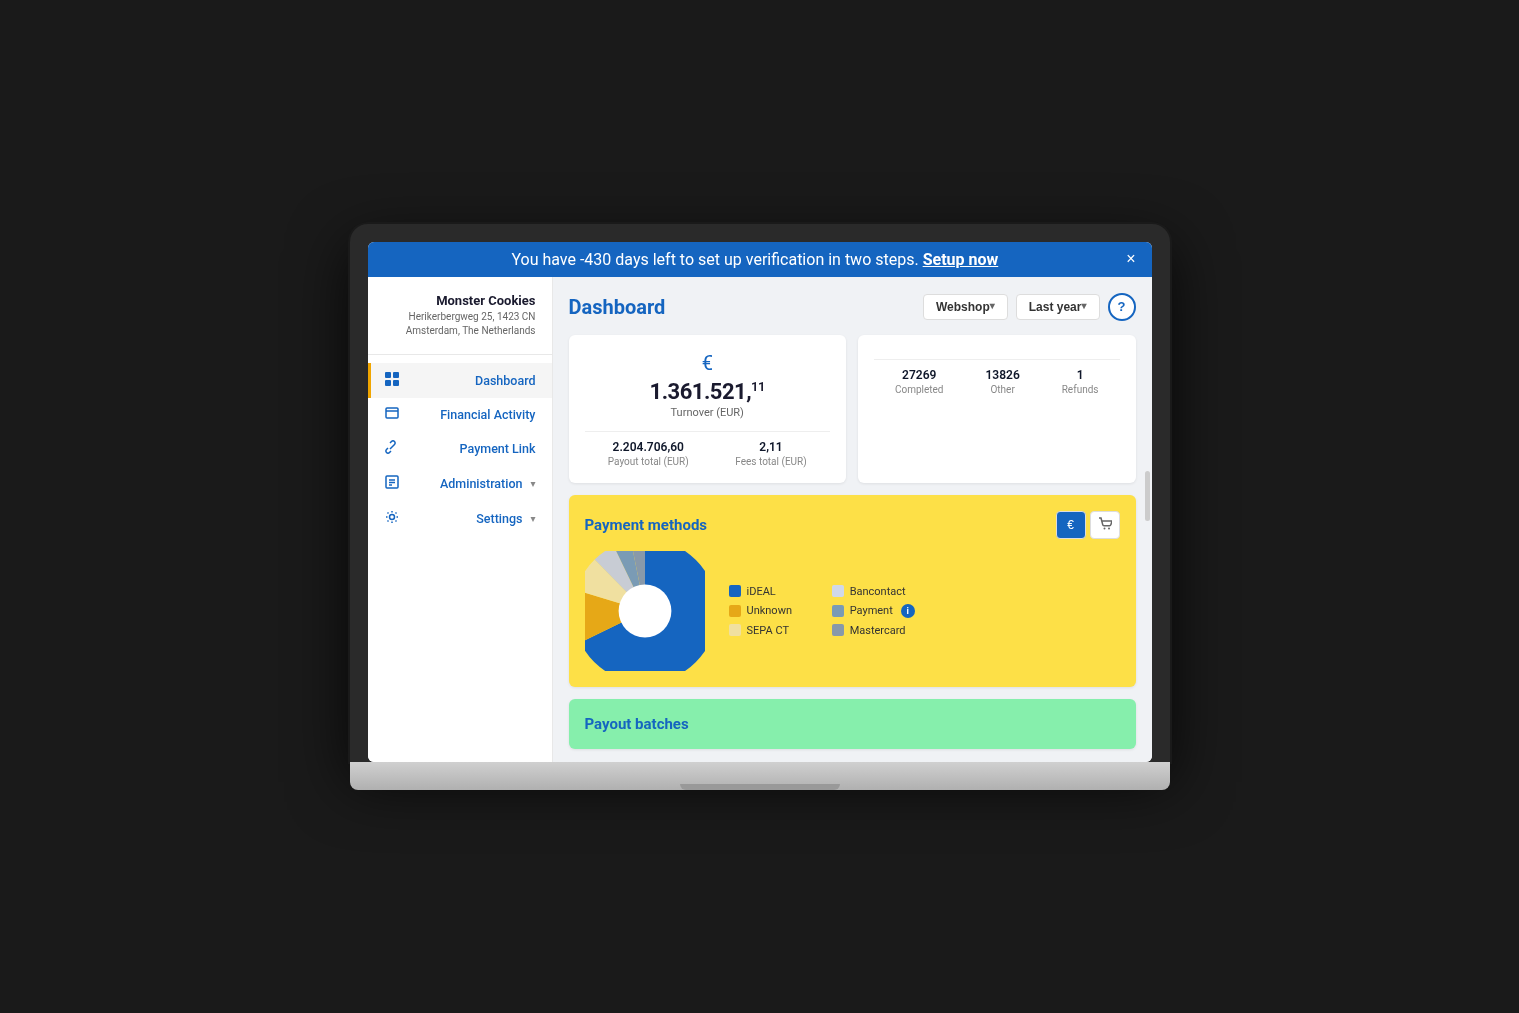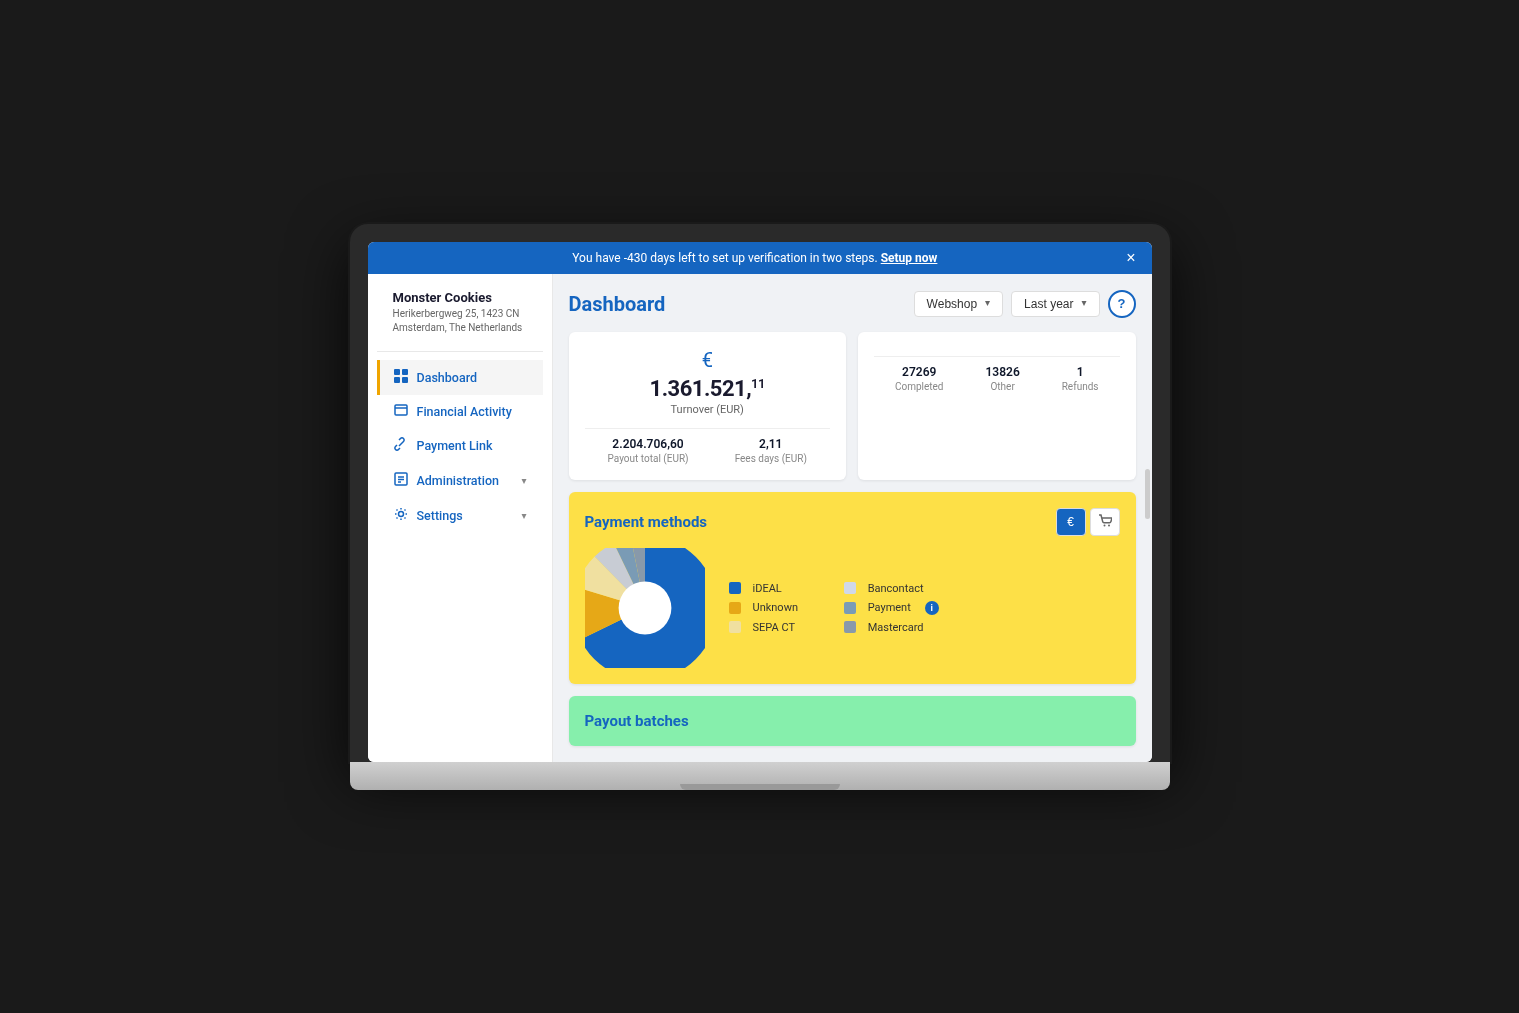--- a/index.html
+++ b/index.html
@@ -91,23 +91,24 @@
       display: flex;
       flex: 1;
       overflow: hidden;
     }
 
     
     .sidebar {
       width: 185px;
       background: white;
       flex-shrink: 0;
-      padding: 16px 9px;
+      padding: 16px 0;
       border-right: 1px solid #e8e8e8;
       overflow-y: auto;
+      text-align: right;
     }
 
     .company-info {
       padding: 0 16px 16px 16px;
       border-bottom: 1px solid #e8e8e8;
       margin-bottom: 8px;
     }
     .company-name {
       font-size: 13px;
       font-weight: 700;
@@ -170,28 +171,29 @@
       font-weight: 700;
       color: #1565c0;
     }
     .header-controls {
       display: flex;
       align-items: center;
       gap: 8px;
     }
     .dropdown-btn {
       display: flex;
-      gap: 8px;
+      gap: 0;
       padding: 5px 12px;
       border: 1px solid #ddd;
       border-radius: 4px;
       background: white;
       font-size: 12px;
       cursor: pointer;
       color: #333;
+      font-weight: bold;
     }
     .dropdown-btn .caret {
       font-size: 10px;
       color: #666;
     }
     .help-btn {
       width: 28px;
       height: 28px;
       border-radius: 50%;
       border: 2px solid #1565c0;
@@ -330,21 +332,21 @@
     
     .legend {
       display: grid;
       grid-template-columns: 1fr 1fr;
       gap: 6px 20px;
       font-size: 11px;
     }
     .legend-item {
       display: flex;
       align-items: center;
-      gap: 12px;
+      gap: 6px;
     }
     .legend-dot {
       width: 12px;
       height: 12px;
       border-radius: 2px;
       flex-shrink: 0;
     }
     .legend-text {
       color: #333;
       font-size: 11px;
@@ -378,21 +380,21 @@
   </style>
 </head>
 <body>
 
 <div class="laptop-wrapper">
   <div class="laptop-screen-bezel">
     <div class="laptop-screen">
       <div class="app-container">
 
         <div class="notification-banner">
-          <span style="flex:1; text-align:center; font-size:12px;">
+          <span style="flex:1; text-align:center; font-size:16px;">
             <span>You have -430 days left to set up verification in two steps.</span>
             <a>Setup now</a>
           </span>
           <button class="notification-close">×</button>
         </div>
 
         <div class="main-area">
 
           <div class="sidebar">
             <div class="company-info">
@@ -489,21 +491,21 @@
                   <div class="stat-label">Turnover (EUR)</div>
                 </div>
                 <hr class="stat-divider">
                 <div class="stat-sub-row">
                   <div class="stat-sub-item">
                     <div class="stat-sub-value">2.204.706,60</div>
                     <div class="stat-sub-label">Payout total (EUR)</div>
                   </div>
                   <div class="stat-sub-item">
                     <div class="stat-sub-value">2,11</div>
-                    <div class="stat-sub-label">Fees days (EUR)</div>
+                    <div class="stat-sub-label">Fees total (EUR)</div>
                   </div>
                 </div>
               </div>
 
               <div class="stat-card">
                 <hr class="stat-divider">
                 <div class="stat-sub-row">
                   <div class="stat-sub-item">
                     <div class="stat-sub-value">27269</div>
                     <div class="stat-sub-label">Completed</div>

